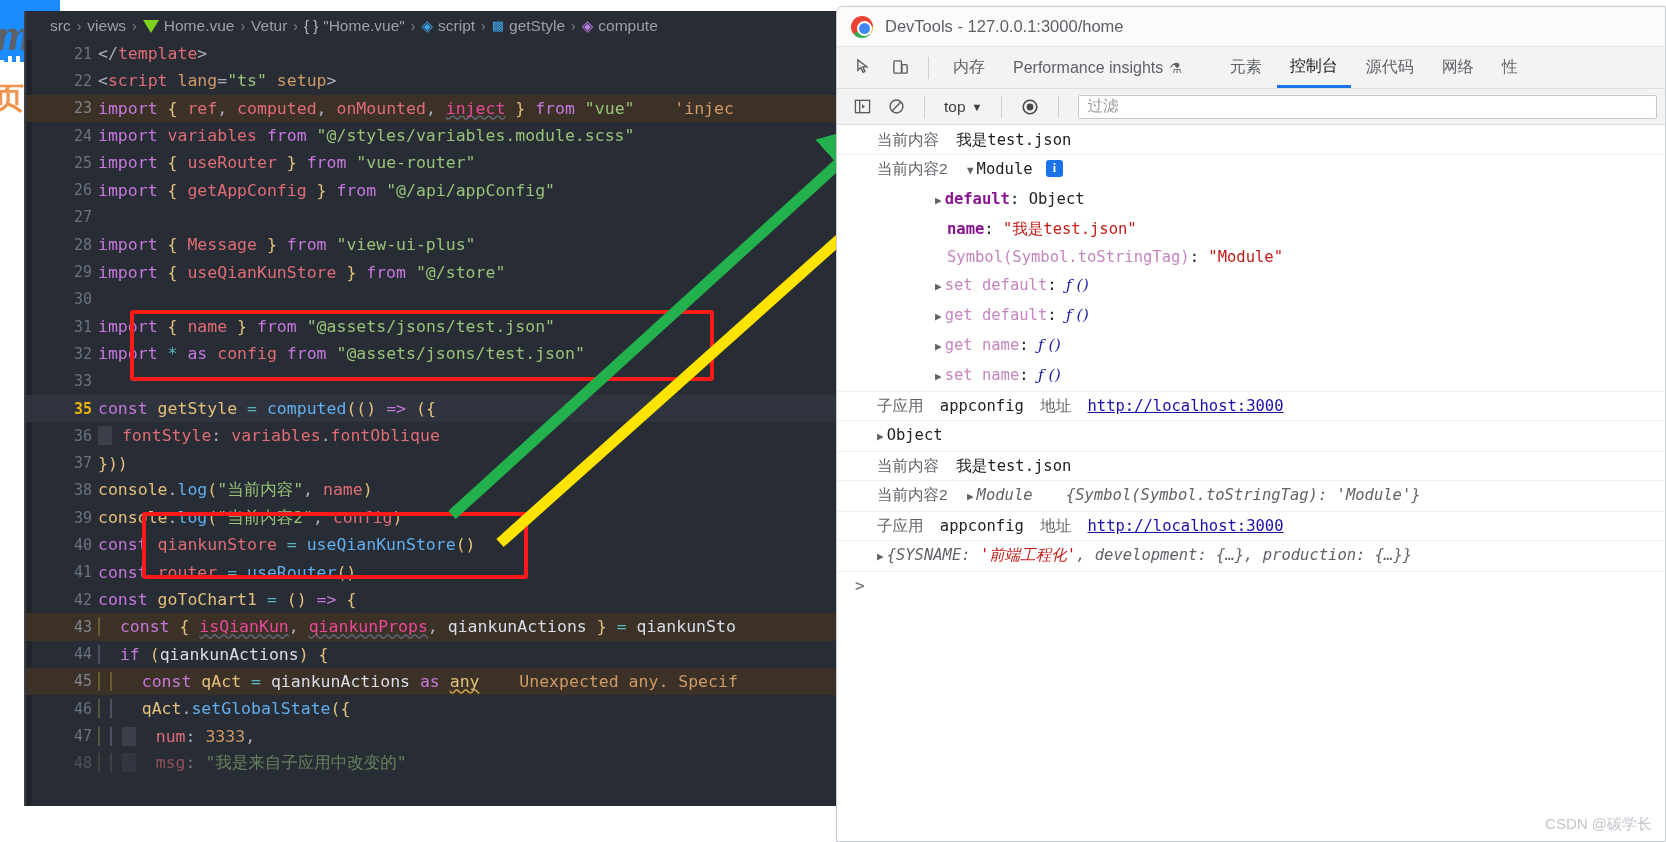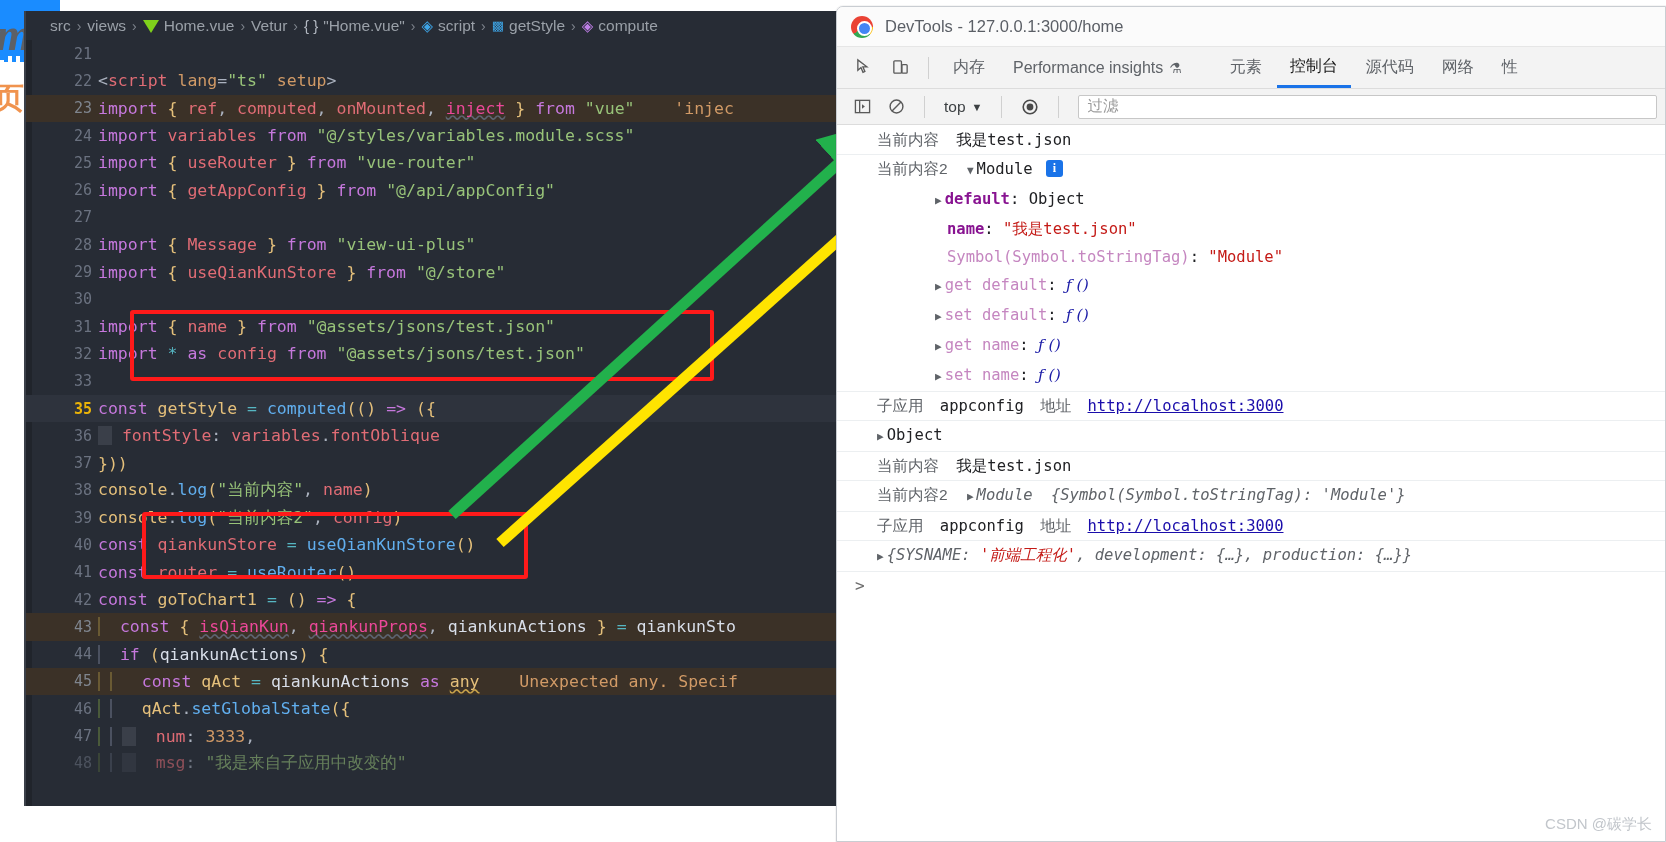--- a/index.html
+++ b/index.html
@@ -193,20 +193,21 @@
       <span class="bc-seg">
         <span class="ico-cube2">◈</span>
         <span>compute</span>
       </span>
     </div>
 
     <div class="code-area">
 
       <div class="line">
         <span class="ln">21</span>
+        <span class="code"><span class="p">&lt;/</span><span class="tag">template</span><span class="p">&gt;</span></span>
       </div>
 
       <div class="line">
         <span class="ln">22</span>
         <span class="code"><span class="p">&lt;</span><span class="tag">script</span> <span class="n">lang</span><span class="p">=</span><span class="s">"ts"</span> <span class="n">setup</span><span class="p">&gt;</span></span>
       </div>
 
       <div class="line hl">
         <span class="ln">23</span>
         <span class="code"><span class="k">import</span> <span class="b">{</span> <span class="v">ref</span><span class="p">,</span> <span class="v">computed</span><span class="p">,</span> <span class="v">onMounted</span><span class="p">,</span> <span class="dim sq">inject</span> <span class="b">}</span> <span class="k">from</span> <span class="s">"vue"</span>    <span class="err">'injec</span></span>
@@ -446,24 +447,24 @@
       <div class="msg nb indent2">
         <span class="tri">▶</span><span class="prop-name">default</span><span>: </span><span class="obj mono">Object</span>
       </div>
       <div class="msg nb indent3">
         <span class="prop-name">name</span><span>: </span><span class="str">"我是test.json"</span>
       </div>
       <div class="msg nb indent3">
         <span class="prop-name-l">Symbol(Symbol.toStringTag)</span><span>: </span><span class="str">"Module"</span>
       </div>
       <div class="msg nb indent2">
+        <span class="tri">▶</span><span class="prop-name-l">set default</span><span>: </span><span class="fn">ƒ ()</span>
+      </div>
+      <div class="msg nb indent2">
         <span class="tri">▶</span><span class="prop-name-l">get default</span><span>: </span><span class="fn">ƒ ()</span>
-      </div>
-      <div class="msg nb indent2">
-        <span class="tri">▶</span><span class="prop-name-l">set default</span><span>: </span><span class="fn">ƒ ()</span>
       </div>
       <div class="msg nb indent2">
         <span class="tri">▶</span><span class="prop-name-l">get name</span><span>: </span><span class="fn">ƒ ()</span>
       </div>
       <div class="msg indent2">
         <span class="tri">▶</span><span class="prop-name-l">set name</span><span>: </span><span class="fn">ƒ ()</span>
       </div>
 
       <div class="msg">
         <span class="cjk">子应用</span>
@@ -477,21 +478,21 @@
       </div>
 
       <div class="msg">
         <span class="cjk">当前内容</span>
         <span class="mono" style="margin-left:8px">我是test.json</span>
       </div>
 
       <div class="msg">
         <span class="cjk">当前内容2</span>
         <span class="tri" style="margin-left:10px">▶</span><span class="italic-mod mono">Module</span>
-        <span class="italic-mod mono" style="margin-left:9px">{Symbol(Symbol.toStringTag): 'Module'}</span>
+        <span class="italic-mod mono" style="margin-left:24px">{Symbol(Symbol.toStringTag): 'Module'}</span>
       </div>
 
       <div class="msg">
         <span class="cjk">子应用</span>
         <span class="mono" style="margin-left:7px">appconfig</span>
         <span class="cjk" style="margin-left:7px">地址</span>
         <span class="link mono" style="margin-left:7px">http://localhost:3000</span>
       </div>
 
       <div class="msg" style="padding-left:40px">

